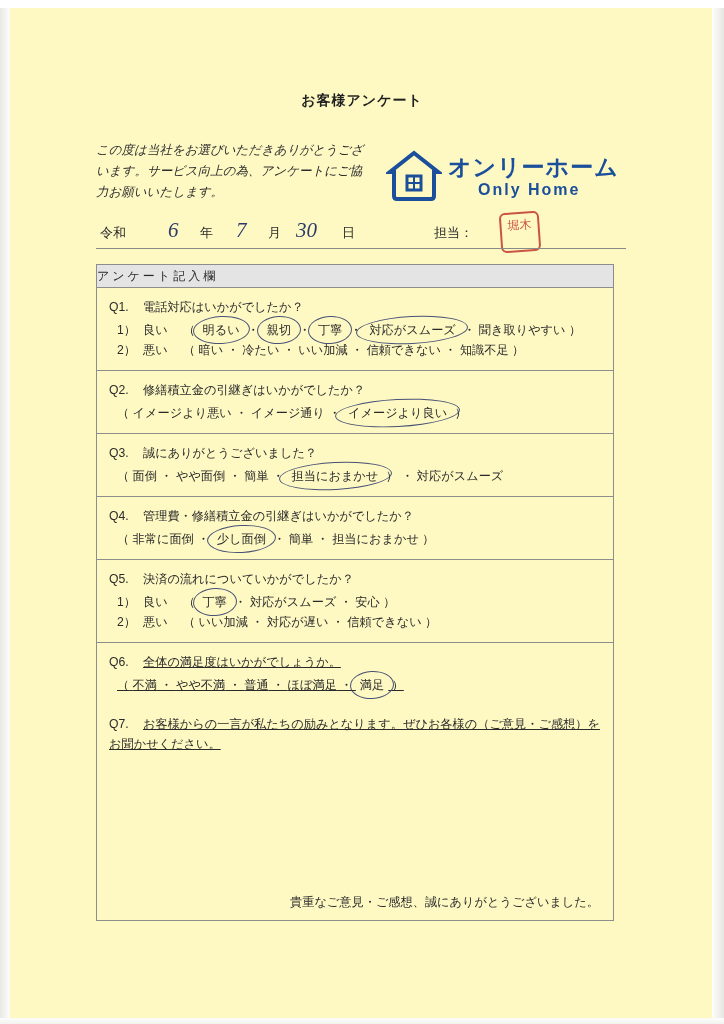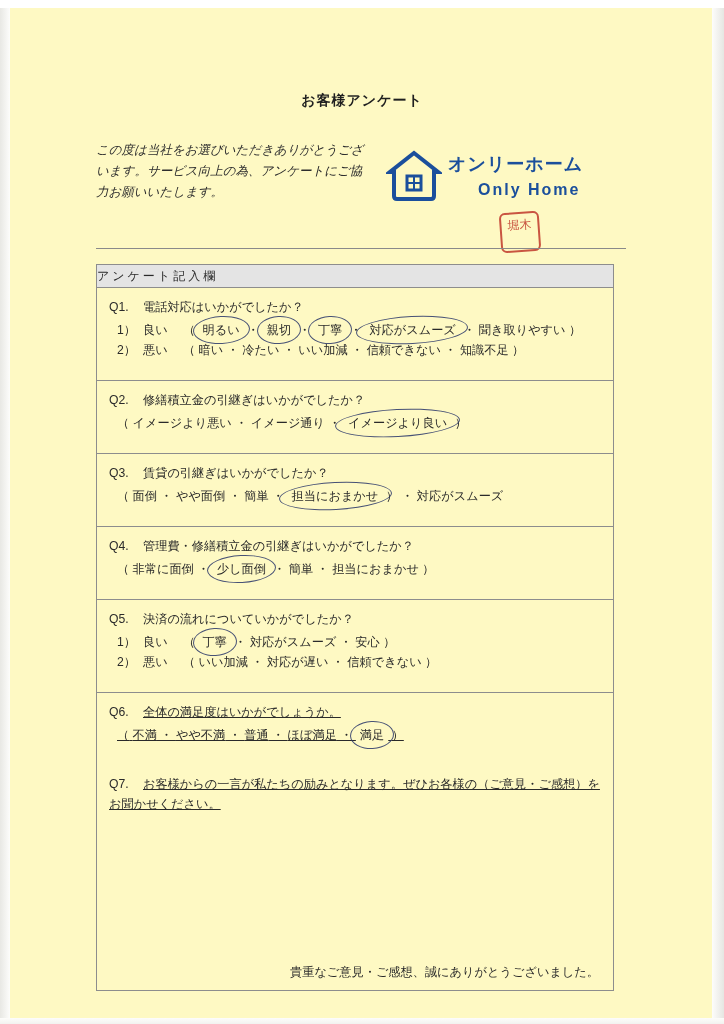--- a/index.html
+++ b/index.html
@@ -58,21 +58,21 @@
   .logo-block {
     position: absolute;
     left: 386px; top: 142px;
     width: 240px; height: 60px;
   }
   .logo-mark {
     position: absolute; left: 0; top: 0; width: 56px; height: 52px;
   }
   .logo-text-ja {
     position: absolute; left: 62px; top: 2px;
-    font-size: 18px; font-weight: bold; color: #1b4f9c; letter-spacing: 1px;
+    font-size: 23px; font-weight: bold; color: #1b4f9c; letter-spacing: 1px;
   }
   .logo-text-en {
     position: absolute; left: 92px; top: 31px;
     font-size: 16px; font-weight: bold; color: #1b4f9c; letter-spacing: 2px;
   }
 
   .date-row {
     position: absolute;
     left: 96px; top: 210px; width: 530px; height: 34px;
     font-size: 13px;
@@ -123,21 +123,21 @@
     background: #e4e4e4;
     border-bottom: 1px solid #8d8d8d;
     text-align: left;
     font-size: 12px;
     line-height: 22px;
     letter-spacing: 3px;
     color: #2a2a2a;
   }
   .q-block {
     border-bottom: 1px solid #8d8d8d;
-    padding: 9px 12px 20px 12px;
+    padding: 9px 12px 10px 12px;
     font-size: 12.2px;
     line-height: 20px;
     color: #2a2a2a;
   }
   .q-block:last-child { border-bottom: none; text-decoration: underline; }
   .q-title { margin-bottom: 3px; }
   .q-title .qnum { display: inline-block; width: 34px; }
   .opt-line { padding-left: 8px; white-space: nowrap; }
   .opt-line .idx { display: inline-block; width: 26px; }
   .opt-line .lead { display: inline-block; width: 40px; }
@@ -189,37 +189,47 @@
         <path d="M28 3 L52 22 L48 22 L48 46 Q48 49 45 49 L11 49 Q8 49 8 46 L8 22 L4 22 Z" fill="none" stroke="#1b4f9c" stroke-width="4"></path>
         <rect x="21" y="26" width="14" height="14" fill="none" stroke="#1b4f9c" stroke-width="3"></rect>
         <line x1="28" y1="26" x2="28" y2="40" stroke="#1b4f9c" stroke-width="2"></line>
         <line x1="21" y1="33" x2="35" y2="33" stroke="#1b4f9c" stroke-width="2"></line>
       </svg>
     </div>
     <div class="logo-text-ja">オンリーホーム</div>
     <div class="logo-text-en">Only Home</div>
   </div>
 
+  <div class="date-row">
+    <span class="lbl-era">令和</span>
+    <span class="hw hw-year">6</span>
+    <span class="lbl-year">年</span>
+    <span class="hw hw-month">7</span>
+    <span class="lbl-month">月</span>
+    <span class="hw hw-day">30</span>
+    <span class="lbl-day">日</span>
+    <span class="lbl-staff">担当：</span>
+  </div>
   <div class="stamp">堀木</div>
   <div class="date-underline"></div>
 
   <div class="form">
     <div class="form-header">アンケート記入欄</div>
     <div id="questions-container">
         <div class="q-block">
           <div class="q-title"><span class="qnum">Q1.</span><span>電話対応はいかがでしたか？</span></div>
           <div class="opt-line"><span class="idx">1）</span><span class="lead">良い</span><span>（</span> <span class="circled">明るい</span> ・ <span class="circled">親切</span> ・ <span class="circled">丁寧</span> ・ <span class="circled wide">対応がスムーズ</span> ・ <span>聞き取りやすい</span> <span>）</span></div>
           <div class="opt-line"><span class="idx">2）</span><span class="lead">悪い</span><span>（</span> <span>暗い</span> ・ <span>冷たい</span> ・ <span>いい加減</span> ・ <span>信頼できない</span> ・ <span>知識不足</span> <span>）</span></div>
         </div>
         <div class="q-block">
           <div class="q-title"><span class="qnum">Q2.</span><span>修繕積立金の引継ぎはいかがでしたか？</span></div>
           <div class="opt-line"><span>（</span> <span>イメージより悪い</span> ・ <span>イメージ通り</span> ・ <span class="circled wide">イメージより良い</span> <span>）</span></div>
         </div>
         <div class="q-block">
-          <div class="q-title"><span class="qnum">Q3.</span><span>賃貸の引継ぎはいかがでしたか？</span></div>
+          <div class="q-title"><span class="qnum">Q3.</span><span>誠にありがとうございました？</span></div>
           <div class="opt-line"><span>（</span> <span>面倒</span> ・ <span>やや面倒</span> ・ <span>簡単</span> ・ <span class="circled wide">担当におまかせ</span> <span>）</span> <span>・ 対応がスムーズ</span></div>
         </div>
         <div class="q-block">
           <div class="q-title"><span class="qnum">Q4.</span><span>管理費・修繕積立金の引継ぎはいかがでしたか？</span></div>
           <div class="opt-line"><span>（</span> <span>非常に面倒</span> ・ <span class="circled">少し面倒</span> ・ <span>簡単</span> ・ <span>担当におまかせ</span> <span>）</span></div>
         </div>
         <div class="q-block">
           <div class="q-title"><span class="qnum">Q5.</span><span>決済の流れについていかがでしたか？</span></div>
           <div class="opt-line"><span class="idx">1）</span><span class="lead">良い</span><span>（</span> <span class="circled">丁寧</span> ・ <span>対応がスムーズ</span> ・ <span>安心</span> <span>）</span></div>
           <div class="opt-line"><span class="idx">2）</span><span class="lead">悪い</span><span>（</span> <span>いい加減</span> ・ <span>対応が遅い</span> ・ <span>信頼できない</span> <span>）</span></div>

